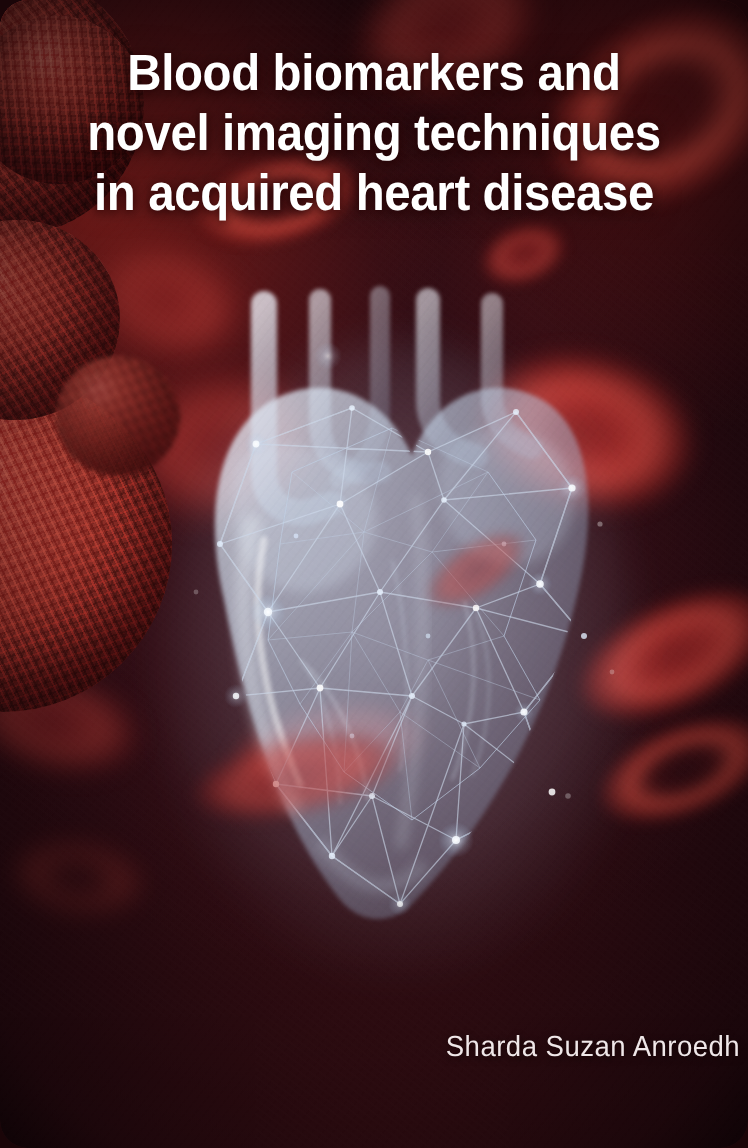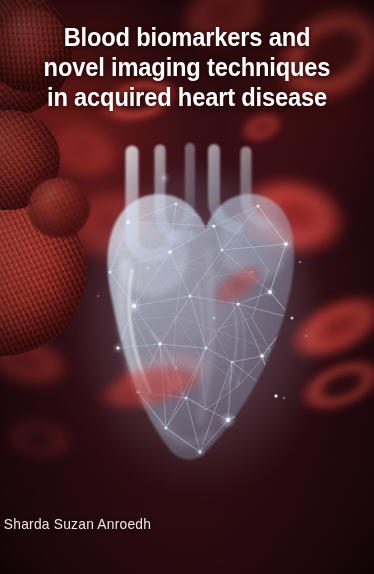--- a/index.html
+++ b/index.html
@@ -4,20 +4,21 @@
 <style>
   html,body{margin:0;padding:0;background:#1a0508;}
   body{font-family:"Liberation Sans",sans-serif;}
 
   #cover{
     position:relative;
     width:374px;height:574px;
     overflow:hidden;
     background:
       radial-gradient(ellipse 150% 90% at 50% 105%, #3d1015 0%, #2a0b11 45%, #1d070c 100%);
+    border-radius: 14px;
   }
 
   
   .bg-layer{position:absolute;inset:0;pointer-events:none;}
   .bg-warm{
     background:
       radial-gradient(ellipse 70% 45% at 12% 18%, rgba(150,36,32,.95) 0%, rgba(110,26,26,.55) 38%, rgba(60,14,18,0) 68%),
       radial-gradient(ellipse 60% 40% at 88% 10%, rgba(128,28,28,.60) 0%, rgba(70,16,20,0) 70%),
       radial-gradient(ellipse 85% 55% at 50% 46%, rgba(96,30,44,.45) 0%, rgba(45,12,20,0) 72%);
   }
@@ -76,21 +77,21 @@
     font-weight:700;
     font-size:25.5px;
     line-height:30px;
     letter-spacing:-.2px;
     transform:scaleX(.93);
     text-shadow:0 1px 5px rgba(30,0,4,.85), 0 0 14px rgba(50,4,10,.55);
     white-space:nowrap;
   }
   #author-block{
     position:absolute;left:0;right:0;top:515px;
-    text-align:left;
+    text-align:right;
   }
   #author-name{
     color:#efe7e8;
     font-family:"Liberation Sans Narrow","Liberation Sans",sans-serif;
     font-weight:400;
     font-size:14.5px;
     letter-spacing:.25px;
     transform:scaleX(.95);
     display:inline-block;
     text-shadow:0 1px 4px rgba(20,0,3,.8);

